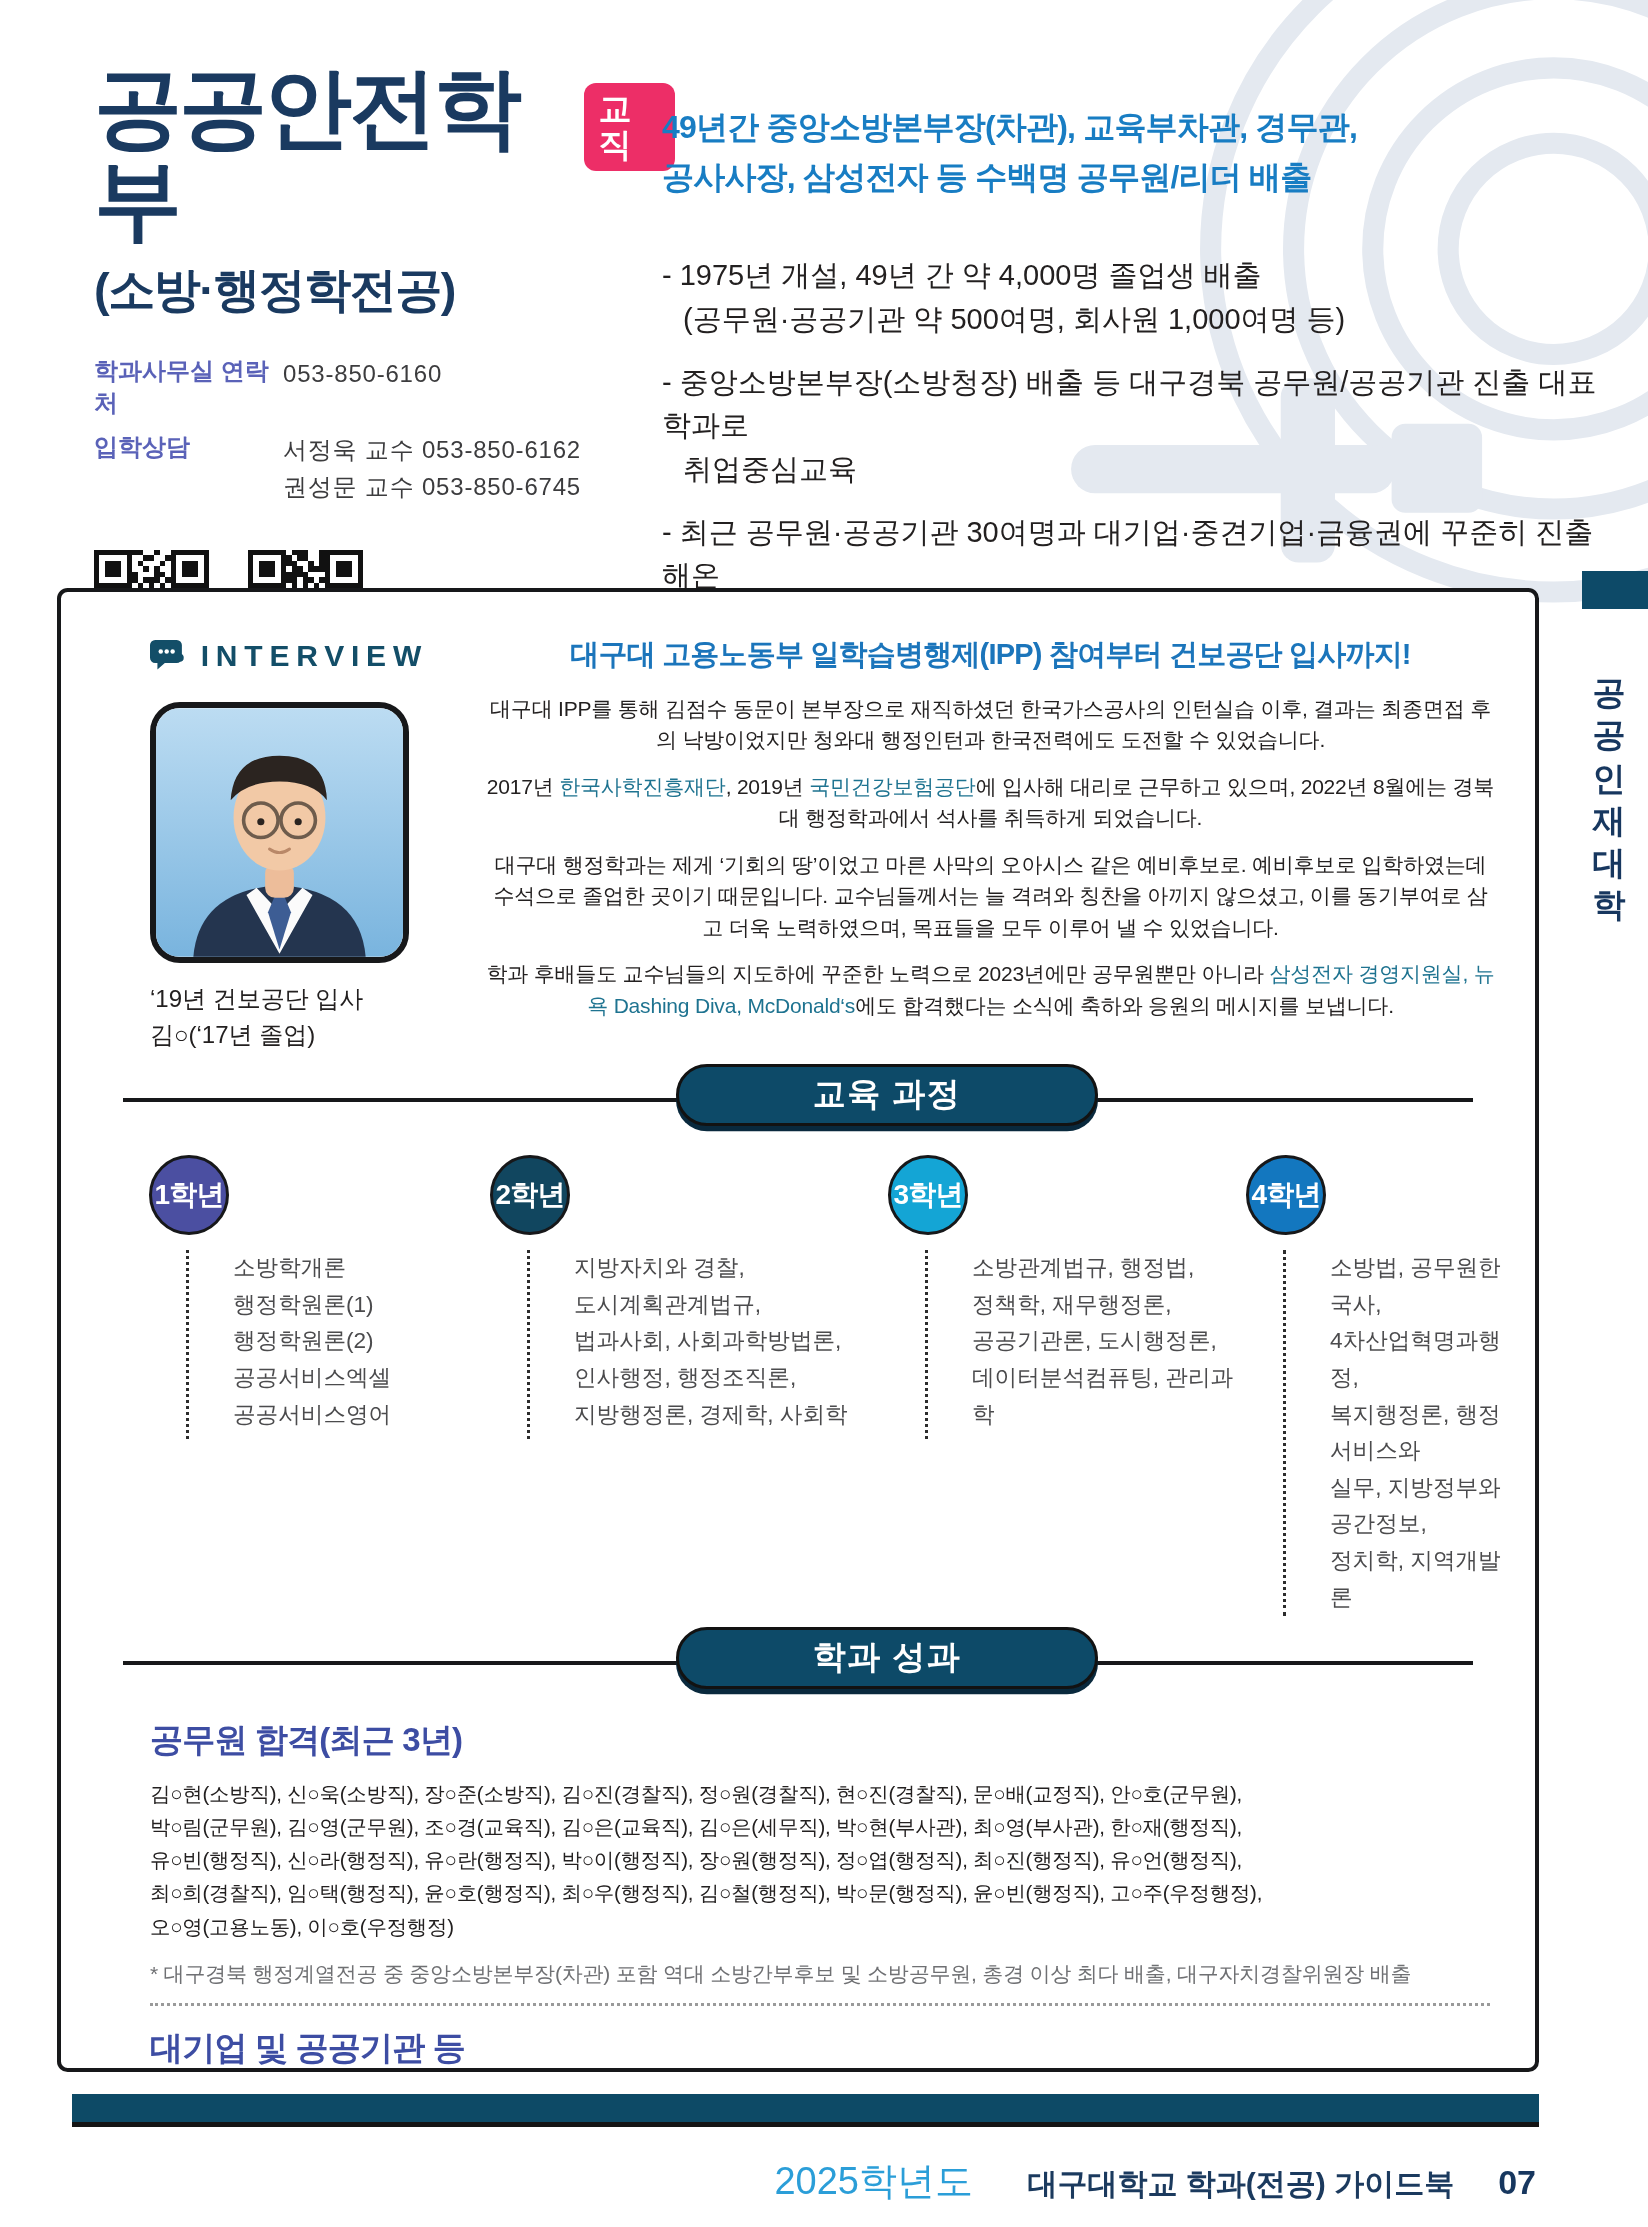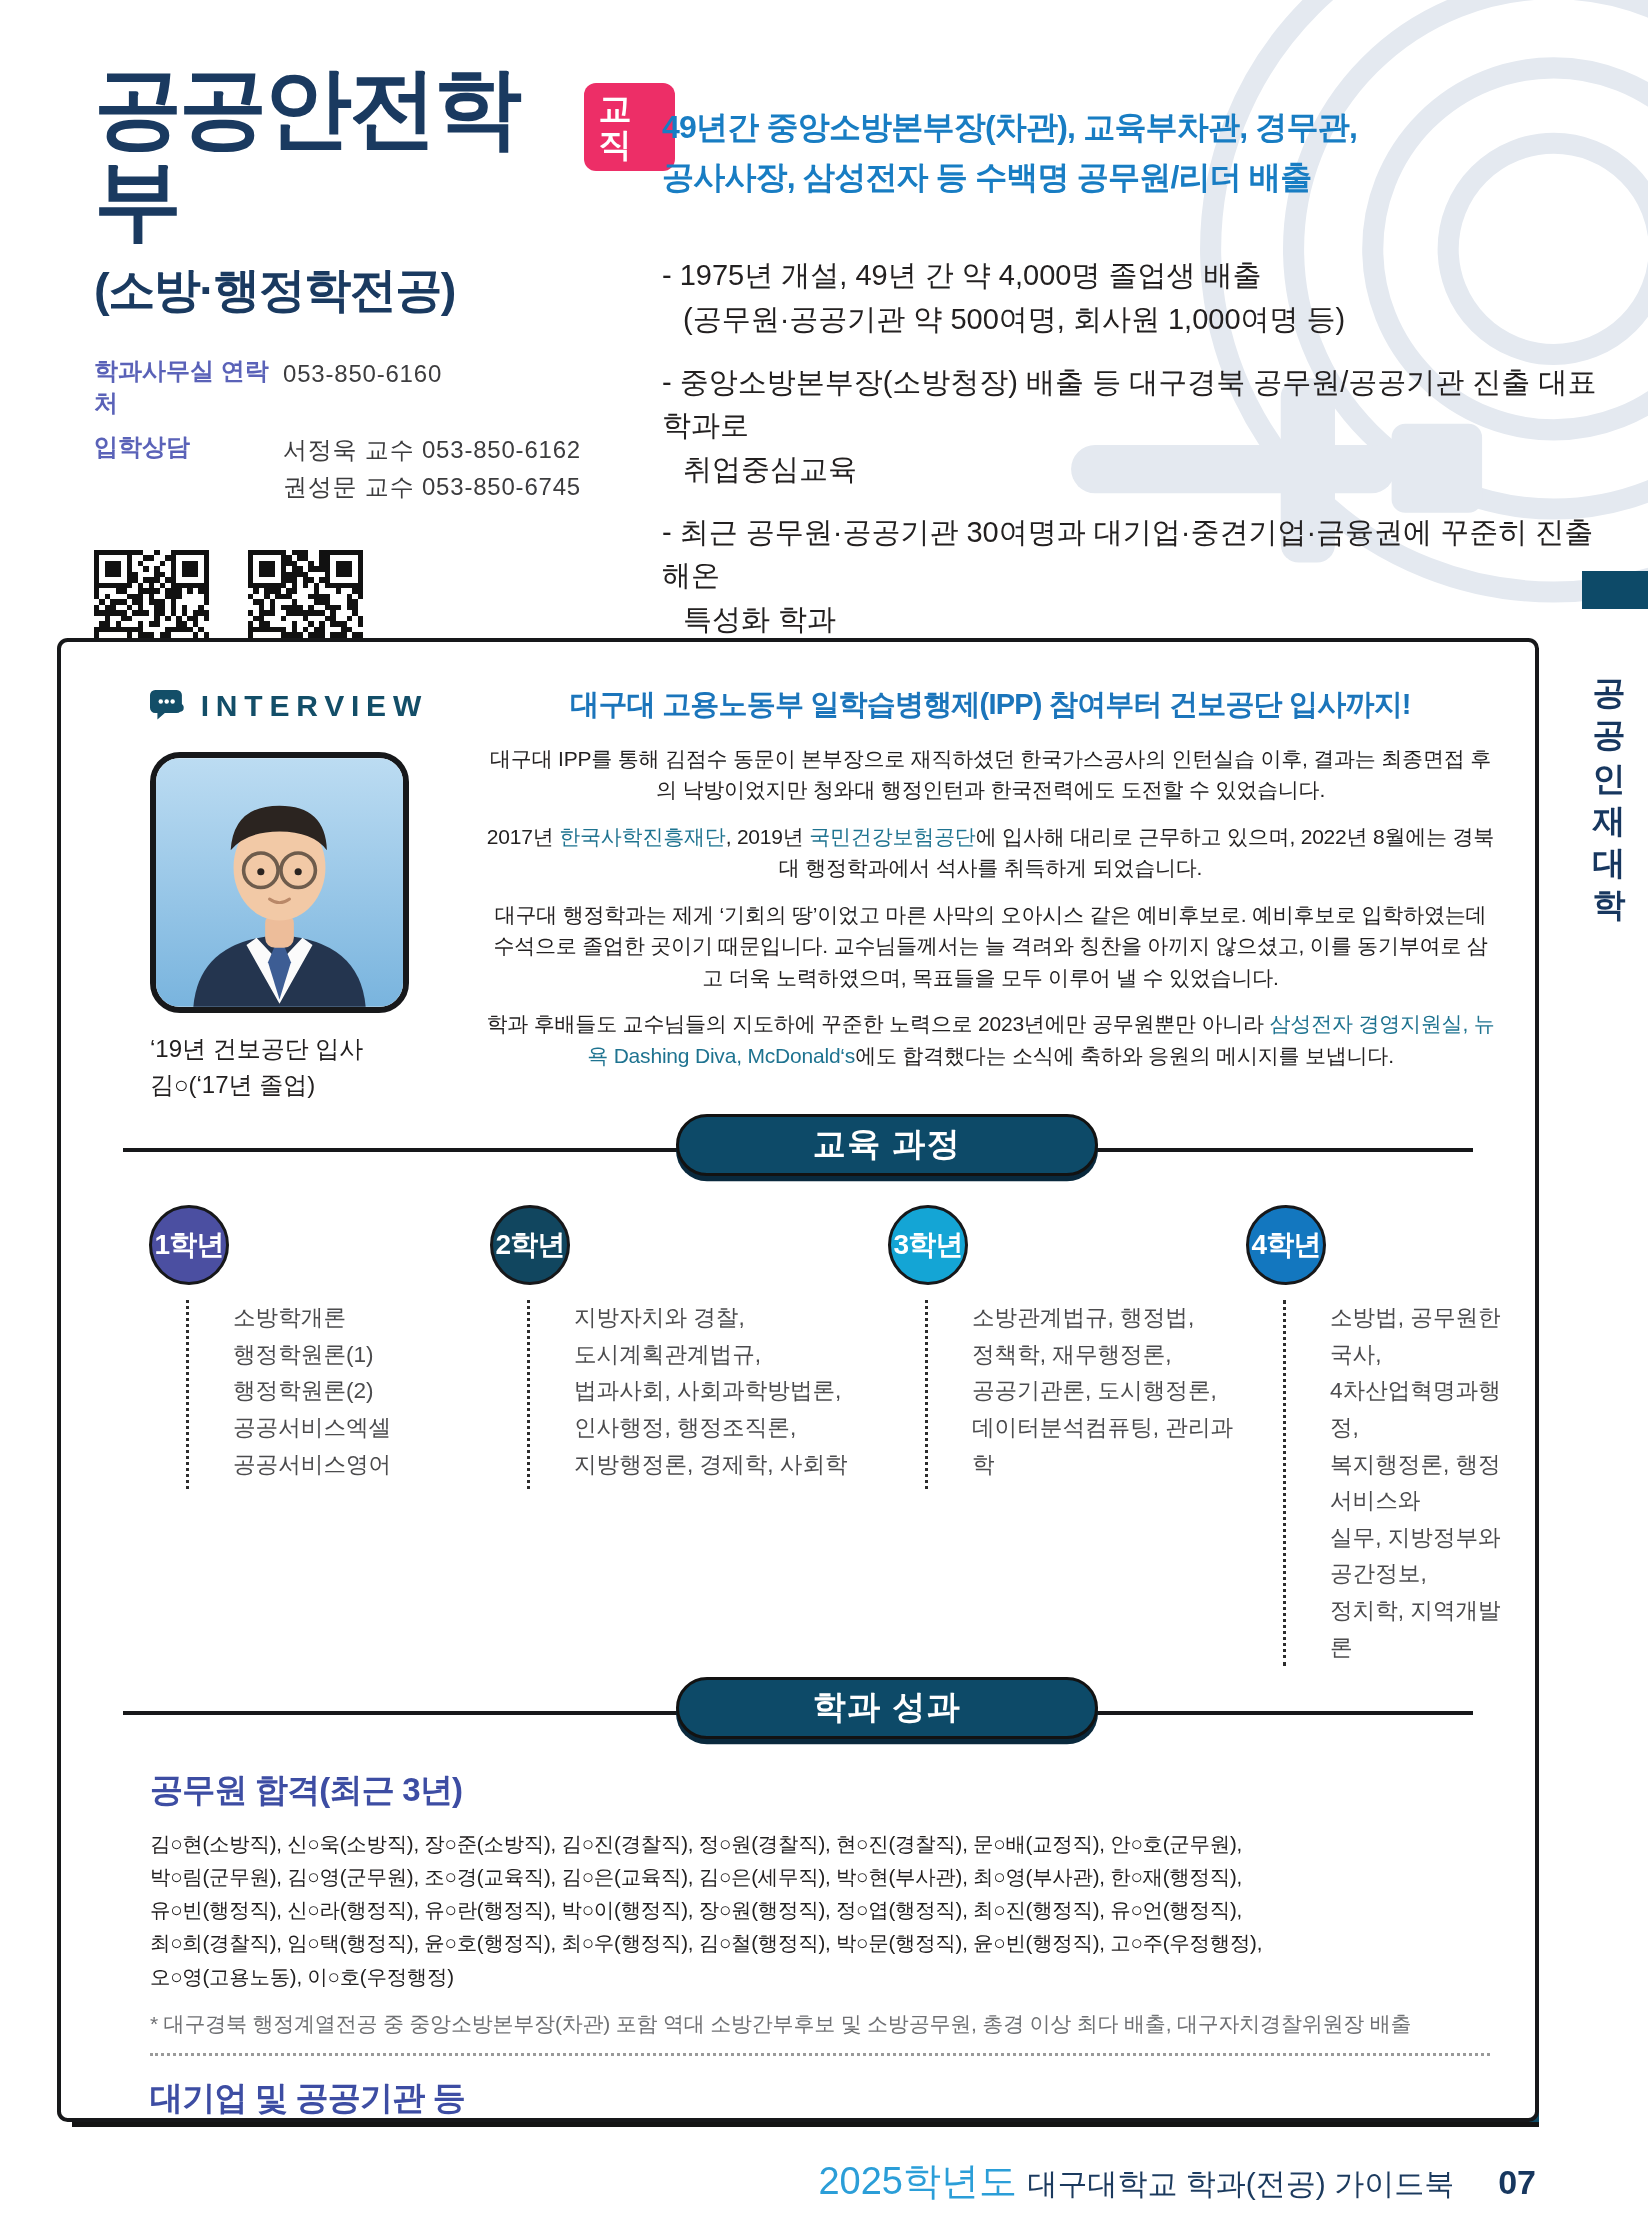--- a/index.html
+++ b/index.html
@@ -33,21 +33,21 @@
   .hb .l2 { padding-left:21px; }
 
   
   .side-tab-rect { position:absolute; left:1582px; top:571px; width:66px; height:38px;
                    background:var(--pill_navy,#0d4a68); z-index:3; }
   .side-tab-text { position:absolute; left:1586px; top:655px; z-index:3;
                    writing-mode:vertical-rl; text-orientation:upright;
                    font-size:33px; font-weight:800; letter-spacing:9px; color:#17375f; }
 
   
-  .main-box { position:absolute; left:57px; top:638px; width:1482px; height:1484px;
+  .main-box { position:absolute; left:57px; top:588px; width:1482px; height:1484px;
               background:#fff; border:4.5px solid #17181a; border-radius:10.6px; z-index:2;
               overflow:hidden; padding-top:35px; }
   .bottom-band { position:absolute; left:72px; top:2094px; width:1467px; height:33px;
                  background:var(--band_navy,#0d4a66); border-bottom:5.3px solid #141414; z-index:1; }
   .band-notch { position:absolute; left:72px; top:2094px; width:0; height:0; z-index:1;
                 border-top:33px solid #1b2a33; border-right:32px solid transparent; }
 
   
   .iv-row { display:flex; padding:6px 39px 0 89px; gap:57px; }
   .iv-left { width:278px; flex:none; }
@@ -83,21 +83,21 @@
   
   .perf { padding:0 45px 0 89px; }
   .perf-sub { margin-top:19.6px; font-size:33px; font-weight:800; color:var(--subhead_indigo,#3d4da3); letter-spacing:-0.8px; }
   .gov-names { margin-top:15px; font-size:20.4px; line-height:1.62; color:#232020; letter-spacing:-0.2px; }
   .gov-note { margin-top:16.6px; font-size:21px; color:#6f7073; letter-spacing:-0.2px; }
   .dot-divider { margin-top:15px; border:none; border-top:3px dotted #9a9a9a; }
 
   
   .footer { position:absolute; right:112px; top:2156px; display:flex; align-items:baseline; z-index:2; }
   .f-year { color:var(--footer_lightblue,#2b9ed8); font-size:38px; font-weight:400; margin-right:10.6px; }
-  .f-book { color:#1b3a5e; font-size:30px; font-weight:400; }
+  .f-book { color:#1b3a5e; font-size:30px; font-weight:700;margin-left:44px; }
   .f-page { color:#17375f; font-size:34px; font-weight:800; margin-left:44px; }
 </style>
 </head>
 <body>
 
 <div class="page">
 
   <svg class="watermark" width="592" height="724" viewBox="0 0 785 960">
     <g fill="none" stroke="#e4e9f0" stroke-width="28">
       <circle cx="660" cy="330" r="140"></circle>

